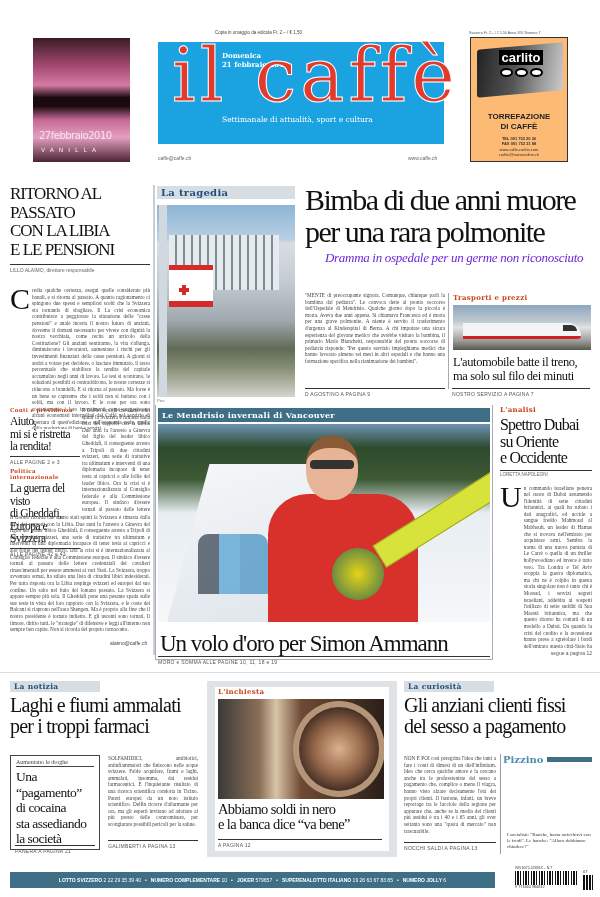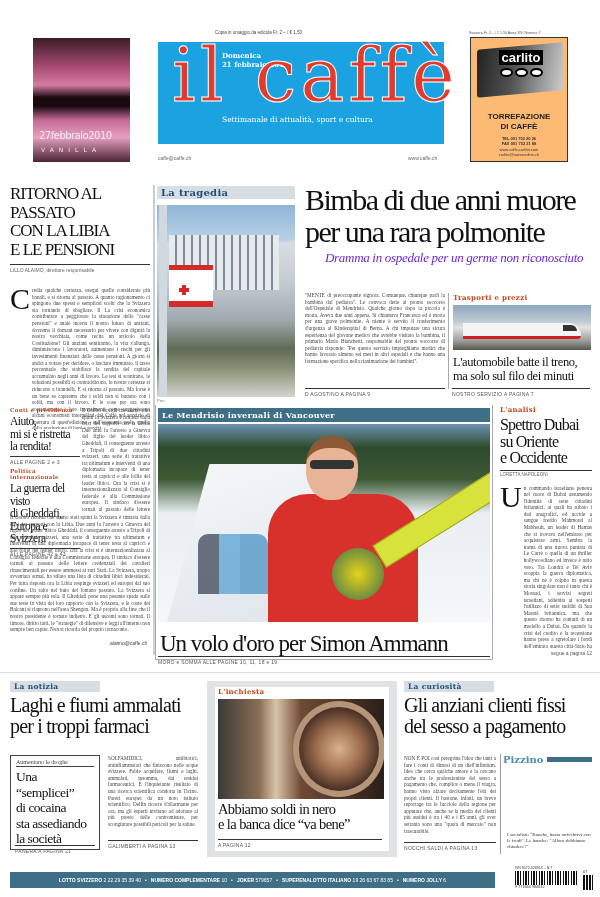--- a/index.html
+++ b/index.html
@@ -158,21 +158,21 @@
 
 <div class="abs kicker kicker-blue kicker-bar" style="left:10px;top:681px;width:90px;font-size:7.5px;">La notizia</div>
 <div class="abs hl" style="left:10px;top:695px;font-size:20px;line-height:21px;letter-spacing:-0.8px;">
   <div>Laghi e fiumi ammalati</div>
   <div>per i troppi farmaci</div>
 </div>
 
 <div class="abs" style="left:10px;top:755px;width:90px;height:95px;border:1px solid #444;padding:3px 5px;">
   <div style="font-size:6px;color:#444;border-bottom:1px solid #444;padding-bottom:1px;">Aumentano le droghe</div>
   <div class="hl" style="font-size:13.5px;line-height:15.5px;margin-top:2px;letter-spacing:-0.5px;">
-    <div>Una “semplicei”</div>
+    <div>Una “pagamento”</div>
     <div>di cocaina</div>
     <div>sta assediando</div>
     <div>la società</div>
   </div>
 </div>
 <div class="abs ref" style="left:15px;top:845px;width:80px;">PANERA A PAGINA 21</div>
 
 <div class="abs body-text" style="left:108px;top:755px;width:90px;height:80px;overflow:hidden;">SOLFAMIDICI, antibiotici, antinfiammatori che finiscono nelle acque svizzere. Falde acquifere, fiumi e laghi, ammalati, insomma, dai residui farmaceutici. È l'inquietante risultato di una ricerca scientifica condotta in Ticino. Pareri europei da un noto istituto scientifico. Delfin ricorre d'allarmante per ora, ma gli esperti invitano ad adottare al più presto delle contromisure, per scongiurare possibili pericoli per la salute.</div>
 <div class="abs ref" style="left:108px;top:840px;width:90px;">GALIMBERTI A PAGINA 13</div>
 

